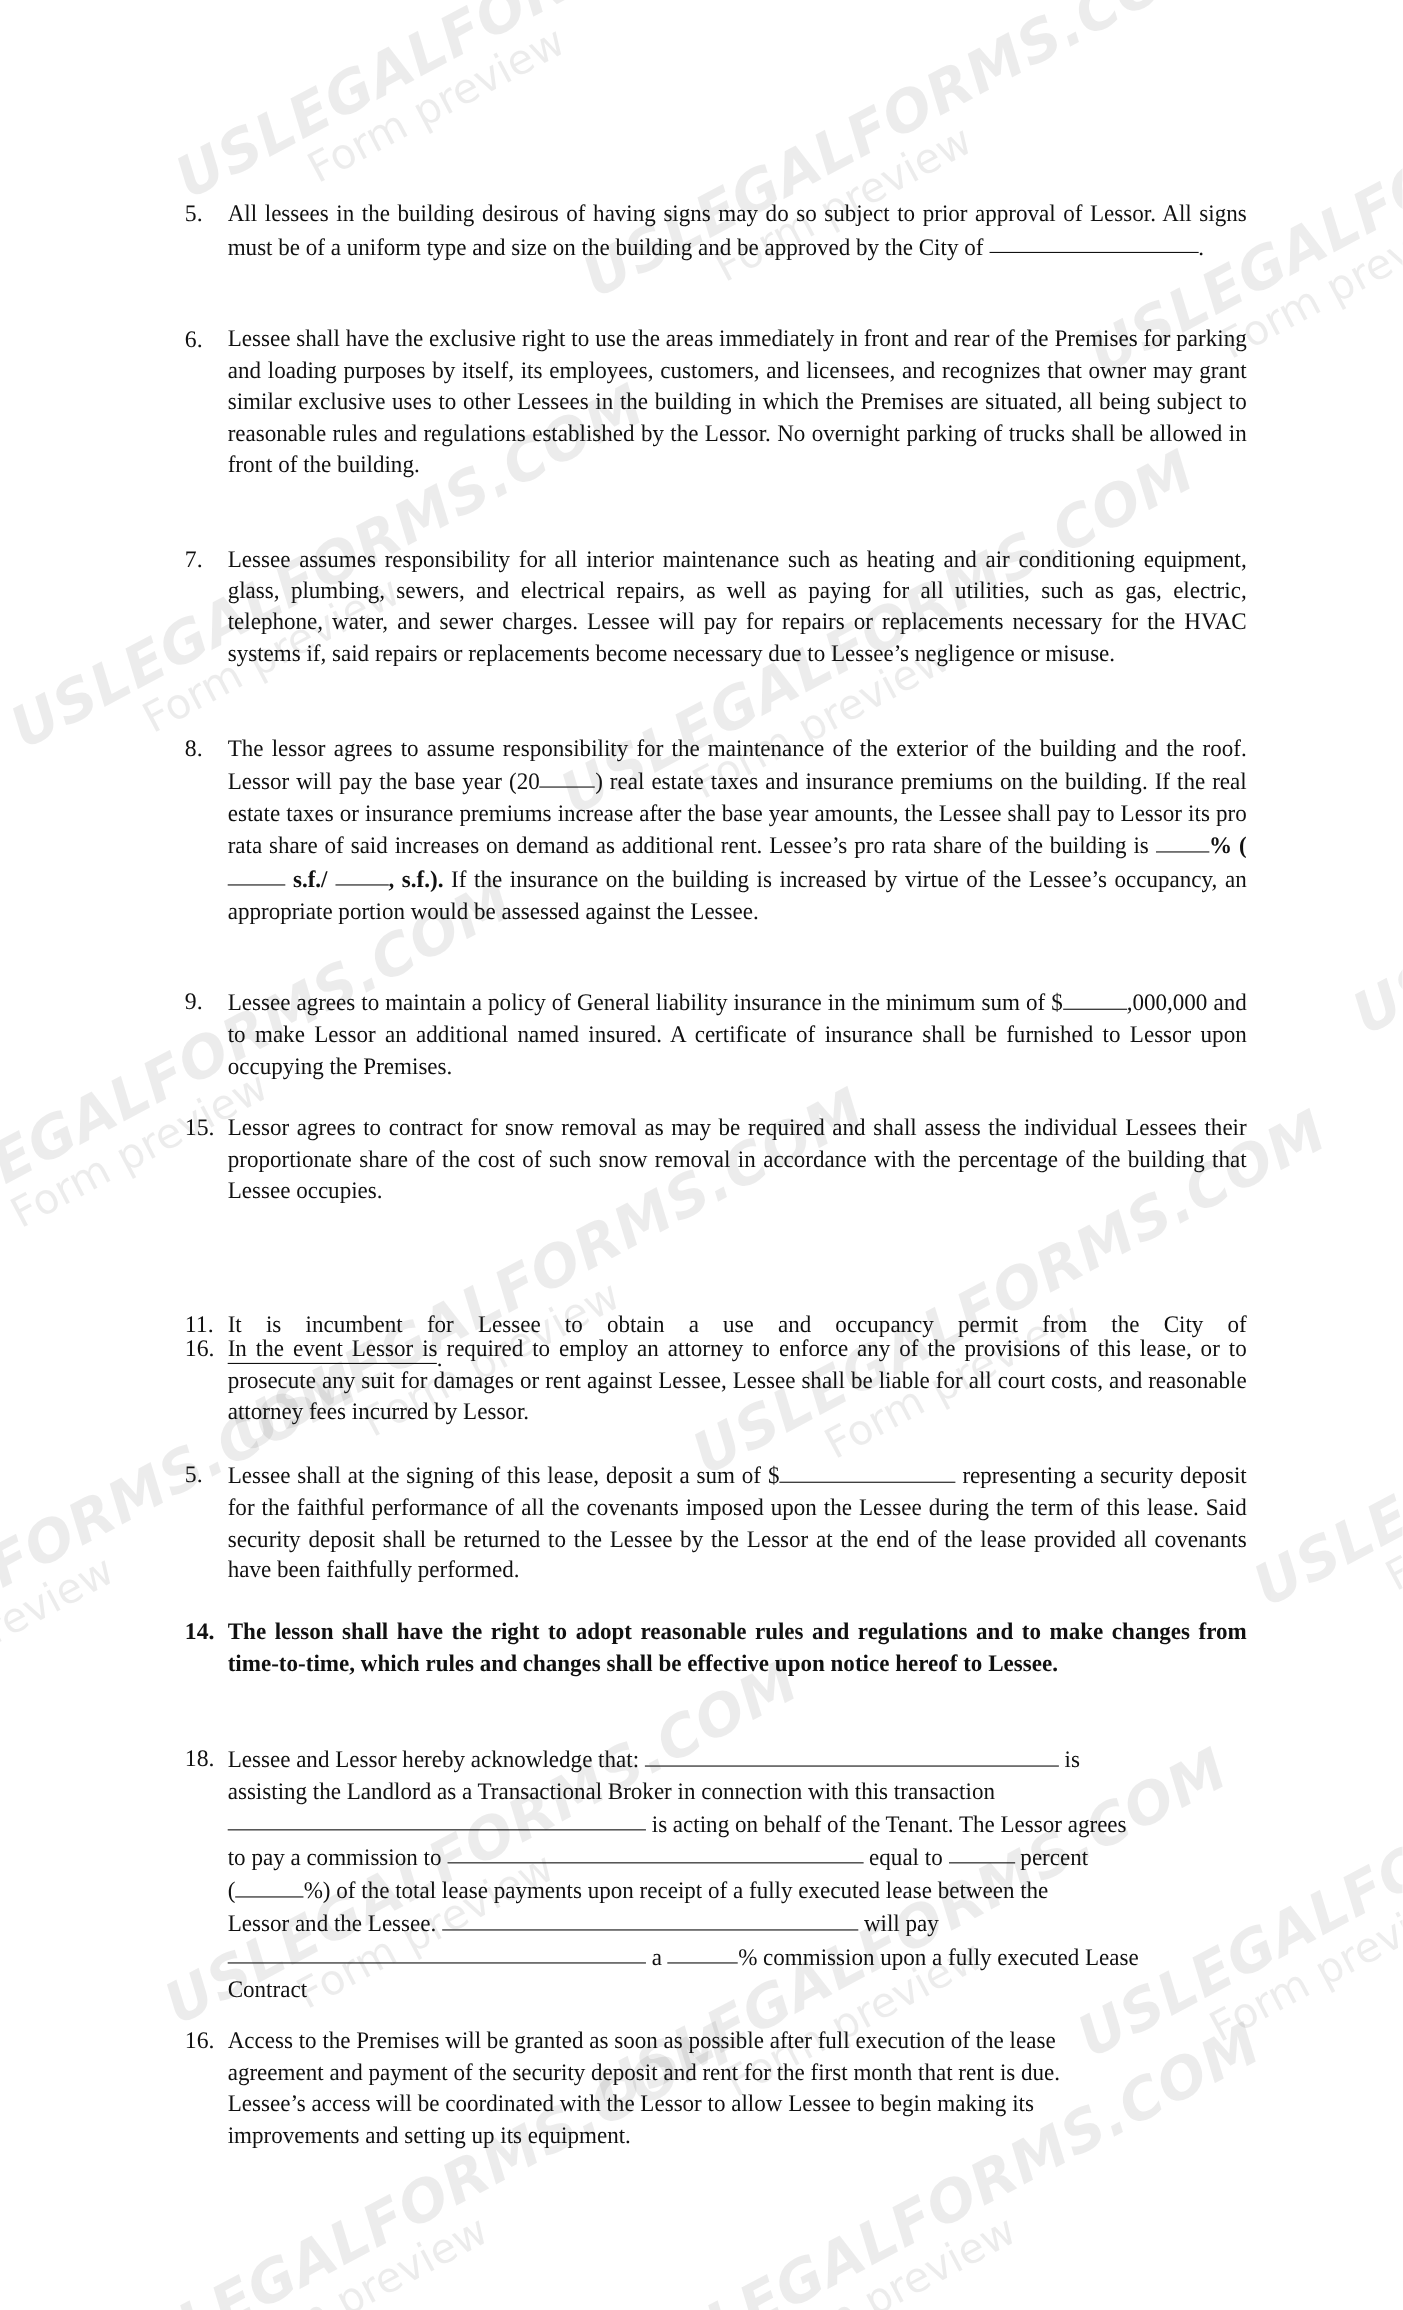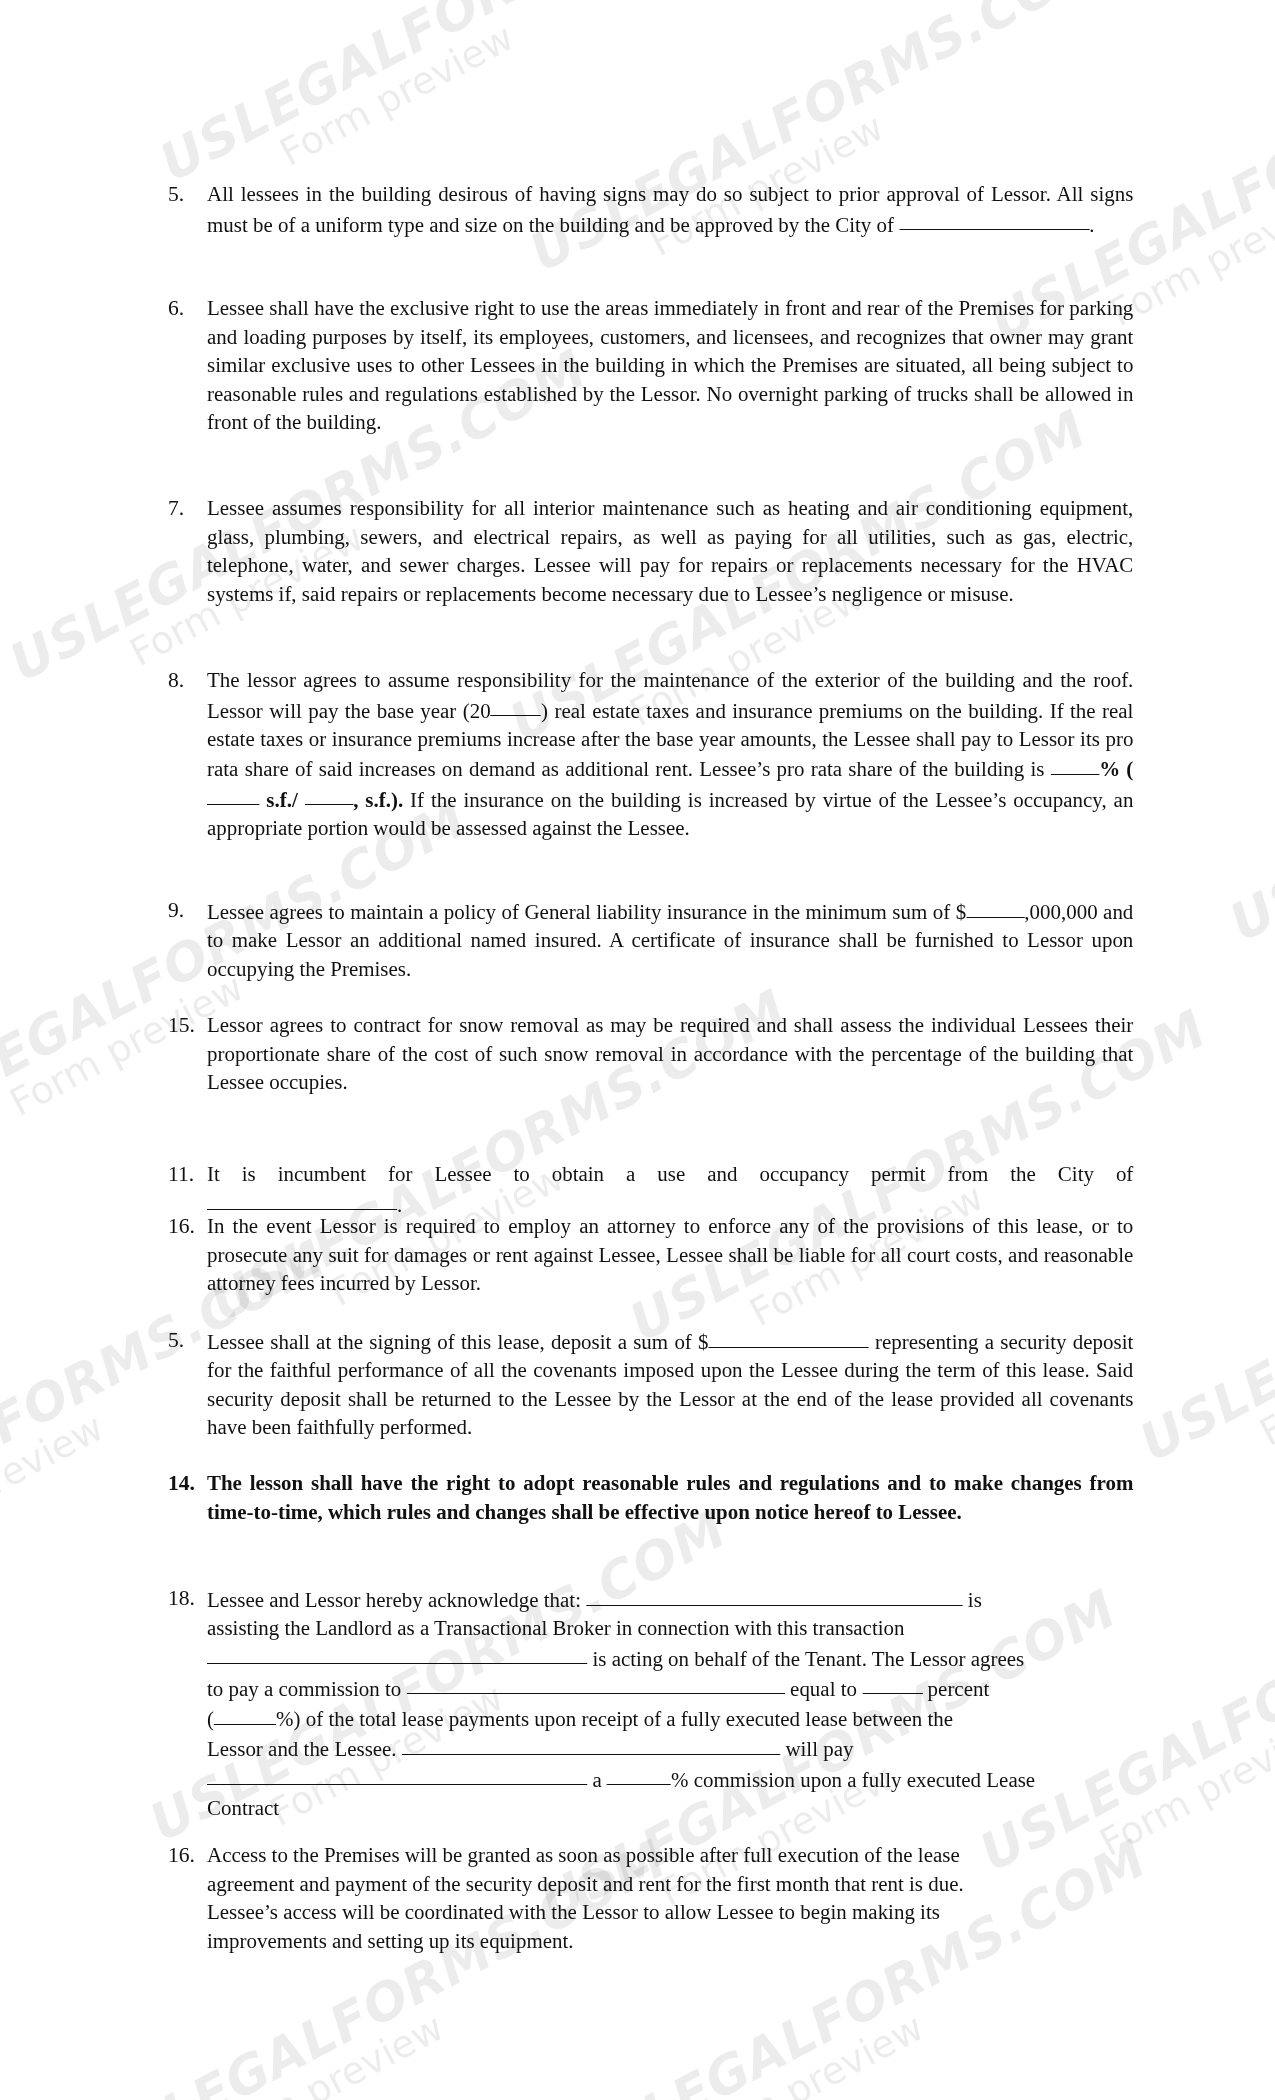--- a/index.html
+++ b/index.html
@@ -106,21 +106,21 @@
 <div class="item" style="top:896px;">
   <span class="num">9.</span>
   <div class="body"><span>Lessee agrees to maintain a policy of General liability insurance in the minimum sum of $</span><span class="blank" style="width:60px;"></span><span>,000,000 and to make Lessor an additional named insured.  A certificate of insurance shall be furnished to Lessor upon occupying the Premises.</span></div>
 </div>
 
 <div class="item" style="top:1011px;">
   <span class="num">15.</span>
   <div class="body">Lessor agrees to contract for snow removal as may be required and shall assess the individual Lessees their proportionate share of the cost of such snow removal in accordance with the percentage of the building that Lessee occupies.</div>
 </div>
 
-<div class="item" style="top:1160px;font-family:Liberation Serif, serif;">
+<div class="item" style="top:1190px;font-family:Liberation Serif, serif;">
   <span class="num">11.</span>
   <div class="body" style="text-align-last:auto;"><span style="display:block;text-align:justify;text-align-last:justify;">It is incumbent for Lessee to obtain a use and occupancy permit from the City of</span><span class="blank" style="width:196px;"></span><span>.</span></div>
 </div>
 
 <div class="item" style="top:1212px;">
   <span class="num">16.</span>
   <div class="body">In the event Lessor is required to employ an attorney to enforce any of the provisions of this lease, or to prosecute any suit for damages or rent against Lessee, Lessee shall be liable for all court costs, and reasonable attorney fees incurred by Lessor.</div>
 </div>
 
 <div class="item" style="top:1326px;">

